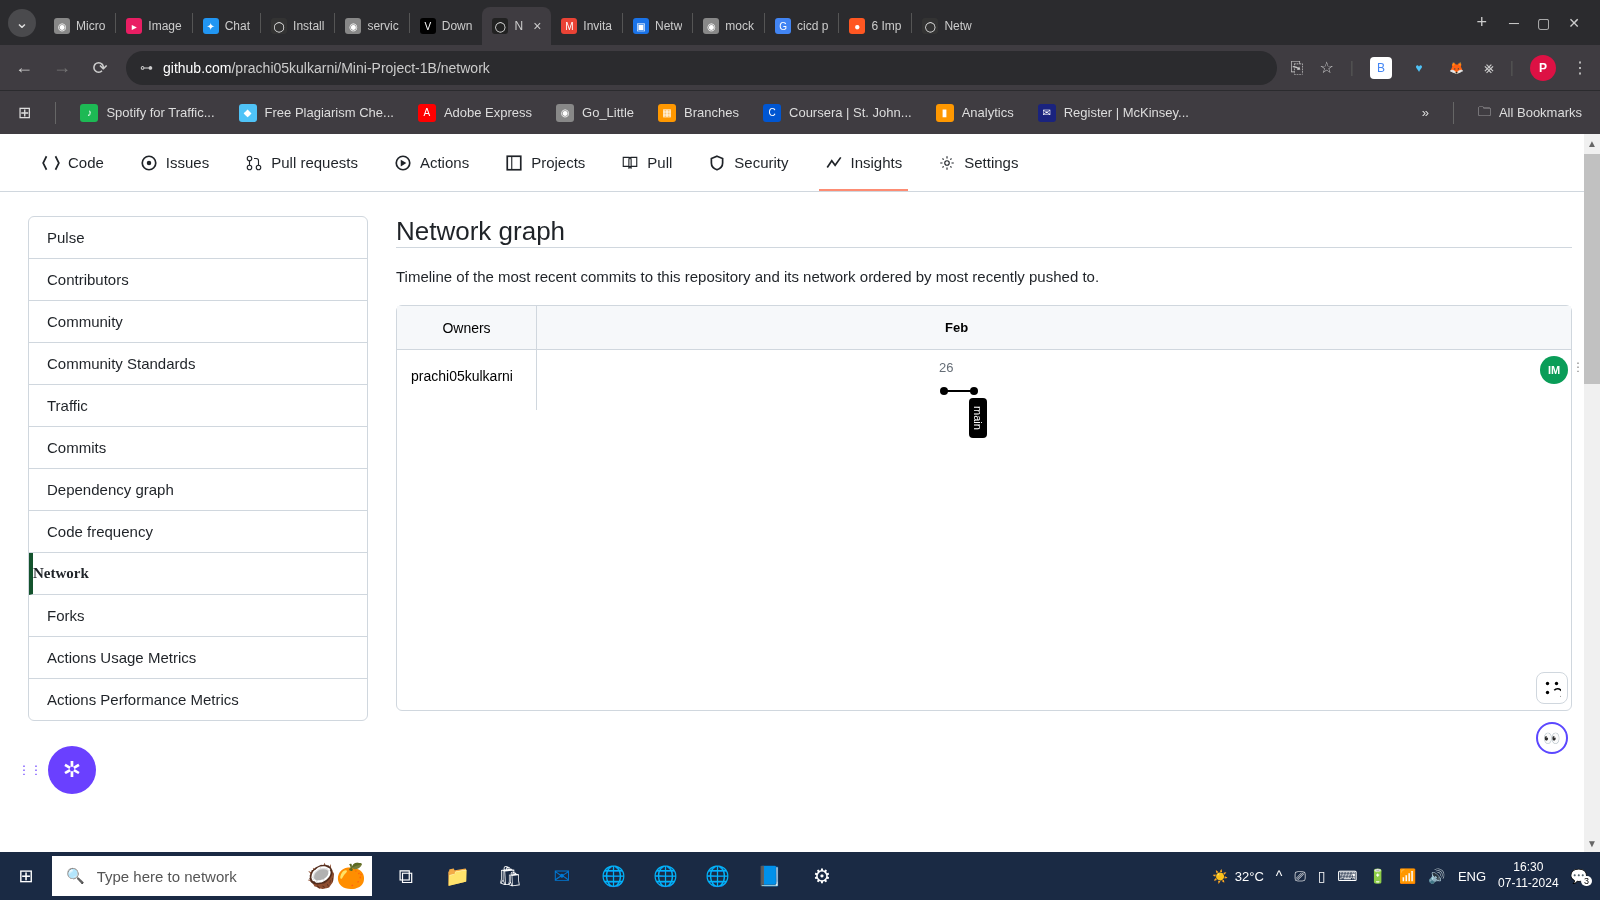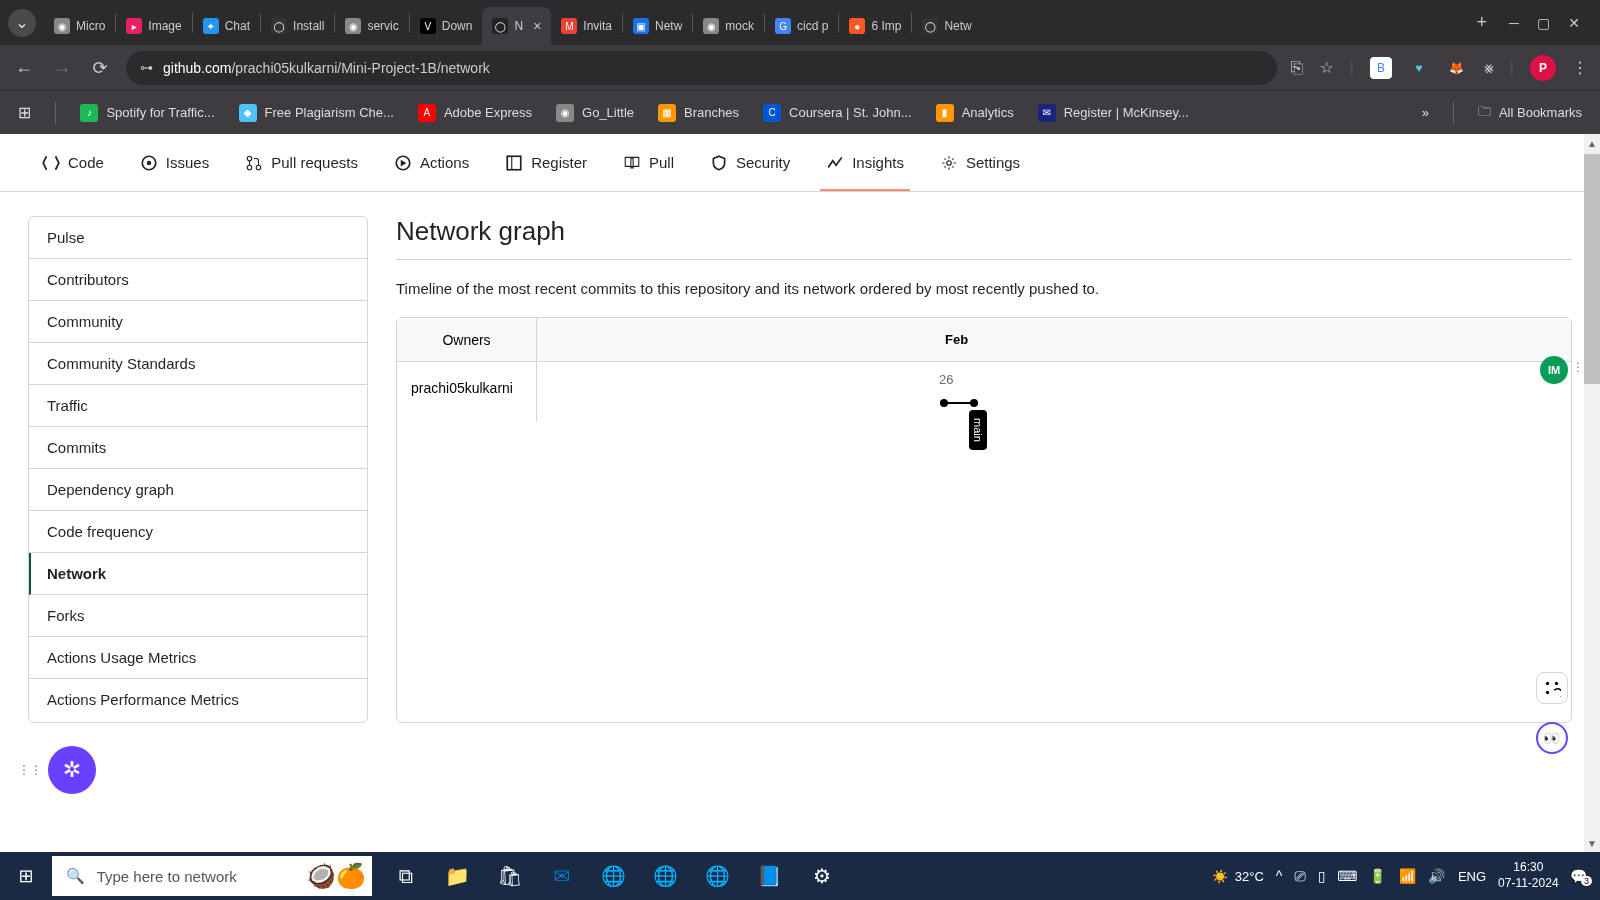--- a/index.html
+++ b/index.html
@@ -37,24 +37,24 @@
 .gh-page { background: #fff; height: calc(100% - 134px - 48px); overflow: hidden; position: relative; }
 .repo-nav { height: 58px; border-bottom: 1px solid #d0d7de; display: flex; align-items: center; padding: 0 28px; gap: 8px; }
 .repo-tab { display: flex; align-items: center; gap: 8px; padding: 0 14px; height: 100%; font-size: 15px; color: #1f2328; cursor: pointer; position: relative; }
 .repo-tab.active::after { content: ''; position: absolute; bottom: 0; left: 8px; right: 8px; height: 2px; background: #fd8c73; }
 .repo-tab svg { width: 18px; height: 18px; }
 
 .gh-body { display: flex; padding: 24px 28px; gap: 28px; }
 .sidebar { width: 340px; border: 1px solid #d0d7de; border-radius: 6px; }
 .sidebar-item { padding: 12px 18px; font-size: 15px; color: #1f2328; border-bottom: 1px solid #d0d7de; cursor: pointer; }
 .sidebar-item:last-child { border-bottom: none; }
-.sidebar-item.active { border-left: 2px solid #14532d; font-weight: 600; padding-left: 16px; }
+.sidebar-item.active { border-left: 4px solid #14532d; font-weight: 600; padding-left: 0; font-family: Liberation Serif, serif; }
 
 .main-content { flex: 1; }
-.page-title { font-size: 26px; font-weight: 400; color: #1f2328; margin-bottom: 12px; }
+.page-title { font-size: 26px; font-weight: 400; color: #1f2328; margin-bottom: 0; }
 .title-rule { border: none; border-bottom: 1px solid #d0d7de; margin-bottom: 20px; }
 .subtitle { font-size: 15px; color: #1f2328; margin-bottom: 20px; }
 
 .graph-box { border: 1px solid #d0d7de; border-radius: 6px; }
 .graph-header { display: flex; height: 44px; border-bottom: 1px solid #d0d7de; background: #f6f8fa; gap: 8px; }
 .owners-col { width: 140px; display: flex; align-items: center; justify-content: center; font-size: 14px; border-right: 1px solid #d0d7de; }
 .timeline-col { flex: 1; position: relative; display: flex; align-items: center; }
 .month-label { position: absolute; left: 400px; font-size: 13px; font-weight: 600; }
 .graph-row { display: flex; min-height: 60px; }
 .owner-cell { width: 140px; padding: 18px 14px; font-size: 14px; border-right: 1px solid #d0d7de; }
@@ -269,21 +269,21 @@
           <circle cx="8" cy="8" r="6" stroke="currentColor" fill="none" stroke-width="1.5"></circle>
           <path d="M6 5l5 3-5 3z" fill="currentColor"></path>
         </svg>
         <span>Actions</span>
       </div>
       <div class="repo-tab">
         <svg viewBox="0 0 16 16">
           <rect x="2" y="2" width="12" height="12" stroke="currentColor" fill="none" stroke-width="1.5"></rect>
           <line x1="6" y1="2" x2="6" y2="14" stroke="currentColor"></line>
         </svg>
-        <span>Register</span>
+        <span>Projects</span>
       </div>
       <div class="repo-tab">
         <svg viewBox="0 0 16 16">
           <path d="M2 3h5a2 2 0 012 2v8a2 2 0 00-2-2H2zM14 3H9a2 2 0 00-2 2v8a2 2 0 012-2h5z" stroke="currentColor" fill="none"></path>
         </svg>
         <span>Pull</span>
       </div>
       <div class="repo-tab">
         <svg viewBox="0 0 16 16">
           <path d="M8 2l5 2v4c0 3-2 5-5 6-3-1-5-3-5-6V4z" stroke="currentColor" fill="none" stroke-width="1.5"></path>

